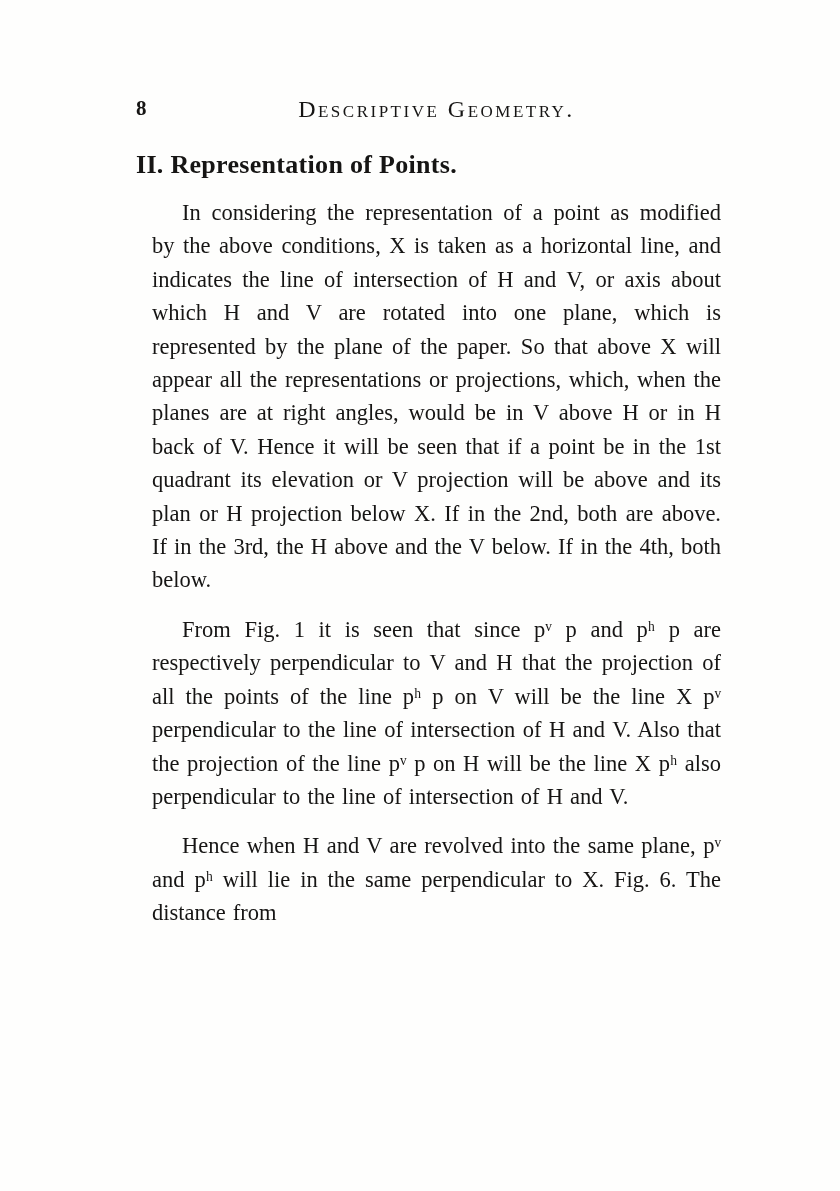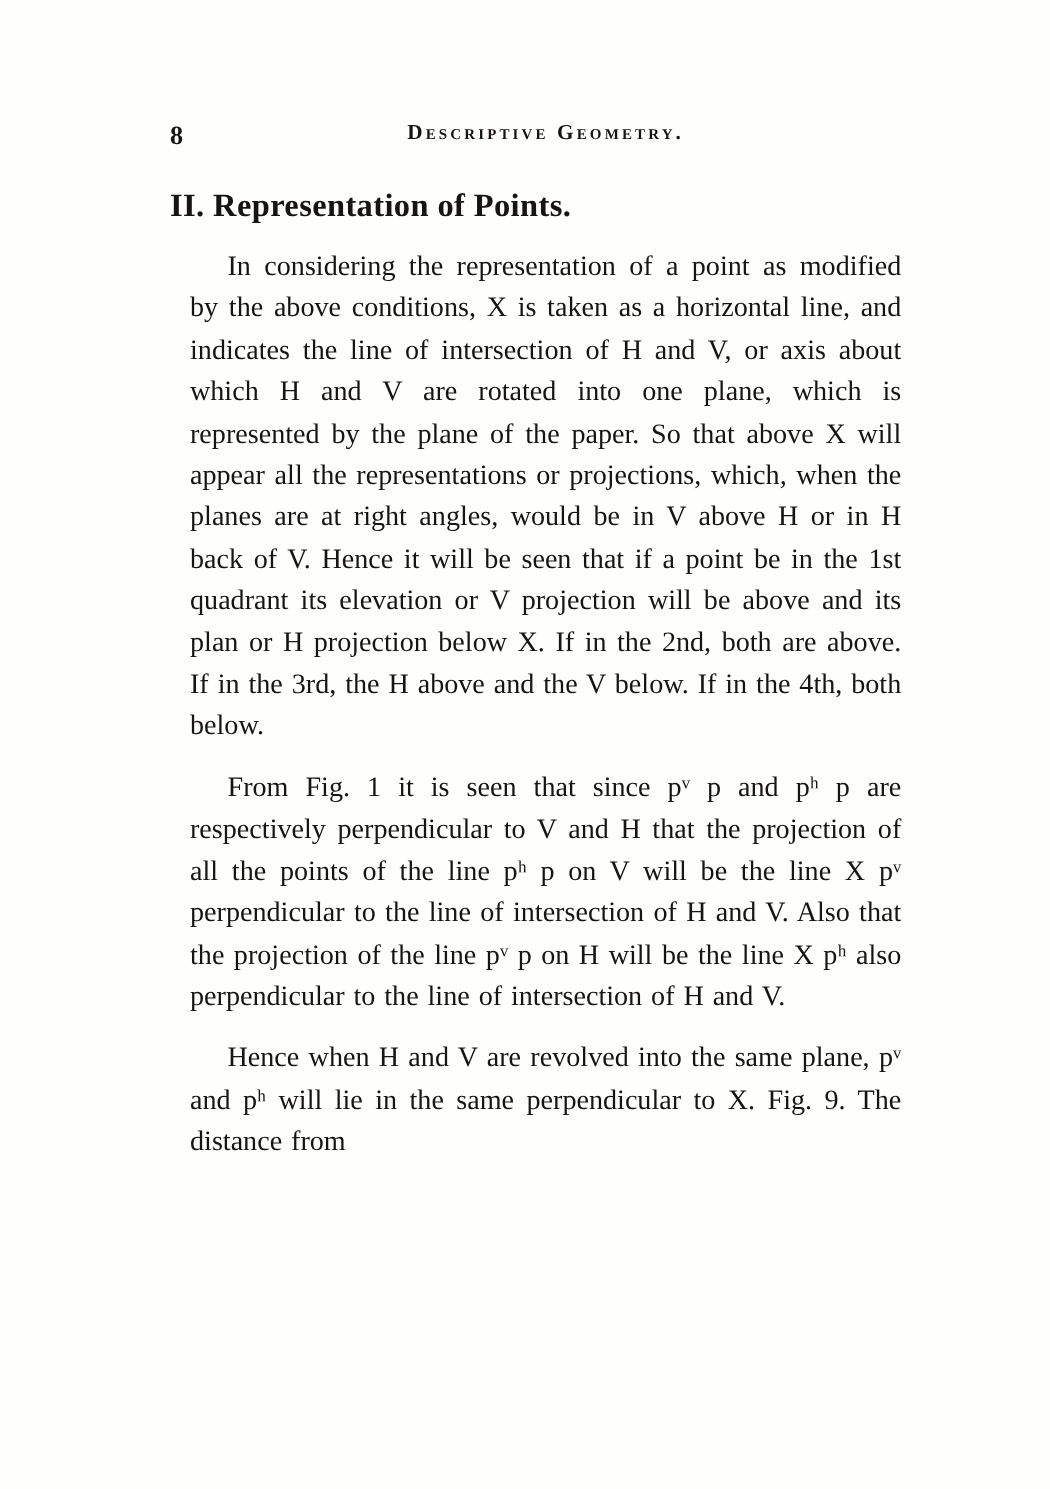--- a/index.html
+++ b/index.html
@@ -28,22 +28,22 @@
   .page-number {
     position: absolute;
     left: 0;
     top: 0;
     font-size: 21px;
     font-weight: bold;
   }
   .running-title {
     font-variant: small-caps;
     letter-spacing: 2.5px;
-    font-size: 17px;
-    font-weight: bold;
+    font-size: 24px;
+    font-weight: normal;
   }
   .section-heading {
     font-size: 26px;
     font-weight: bold;
     margin: 16px 0 12px 0;
     letter-spacing: 0.3px;
   }
   .body-paragraph {
     font-size: 22.5px;
     line-height: 33.4px;
@@ -61,14 +61,14 @@
     <span class="page-number">8</span>
     <span class="running-title">Descriptive Geometry.</span>
   </header>
 
   <h2 class="section-heading">II. Representation of Points.</h2>
 
   <p class="body-paragraph">In considering the representation of a point as modified by the above conditions, X is taken as a horizontal line, and indicates the line of intersection of H and V, or axis about which H and V are rotated into one plane, which is represented by the plane of the paper.  So that above X will appear all the representations or projections, which, when the planes are at right angles, would be in V above H or in H back of V.   Hence it will be seen that if a point be in the 1st quadrant its elevation or V projection will be above and its plan or H projection below X.  If in the 2nd, both are above.   If in the 3rd, the H above and the V below.   If in the 4th, both below.</p>
 
   <p class="body-paragraph">From Fig. 1 it is seen that since  pᵛ p  and  pʰ p  are respectively perpendicular to V and H that the projection of all the points of the line  pʰ p  on V will be the line  X pᵛ  perpendicular to the line of intersection of H and V.   Also that the projection of the line  pᵛ p  on H will be the line  X pʰ  also perpendicular to the line of intersection of H and V.</p>
 
-  <p class="body-paragraph">Hence when H and V are revolved into the same plane,  pᵛ  and  pʰ  will lie in the same perpendicular to X.   Fig. 9.   The distance from</p>
+  <p class="body-paragraph">Hence when H and V are revolved into the same plane,  pᵛ  and  pʰ  will lie in the same perpendicular to X.   Fig. 6.   The distance from</p>
 </div>
 
 </body></html>

